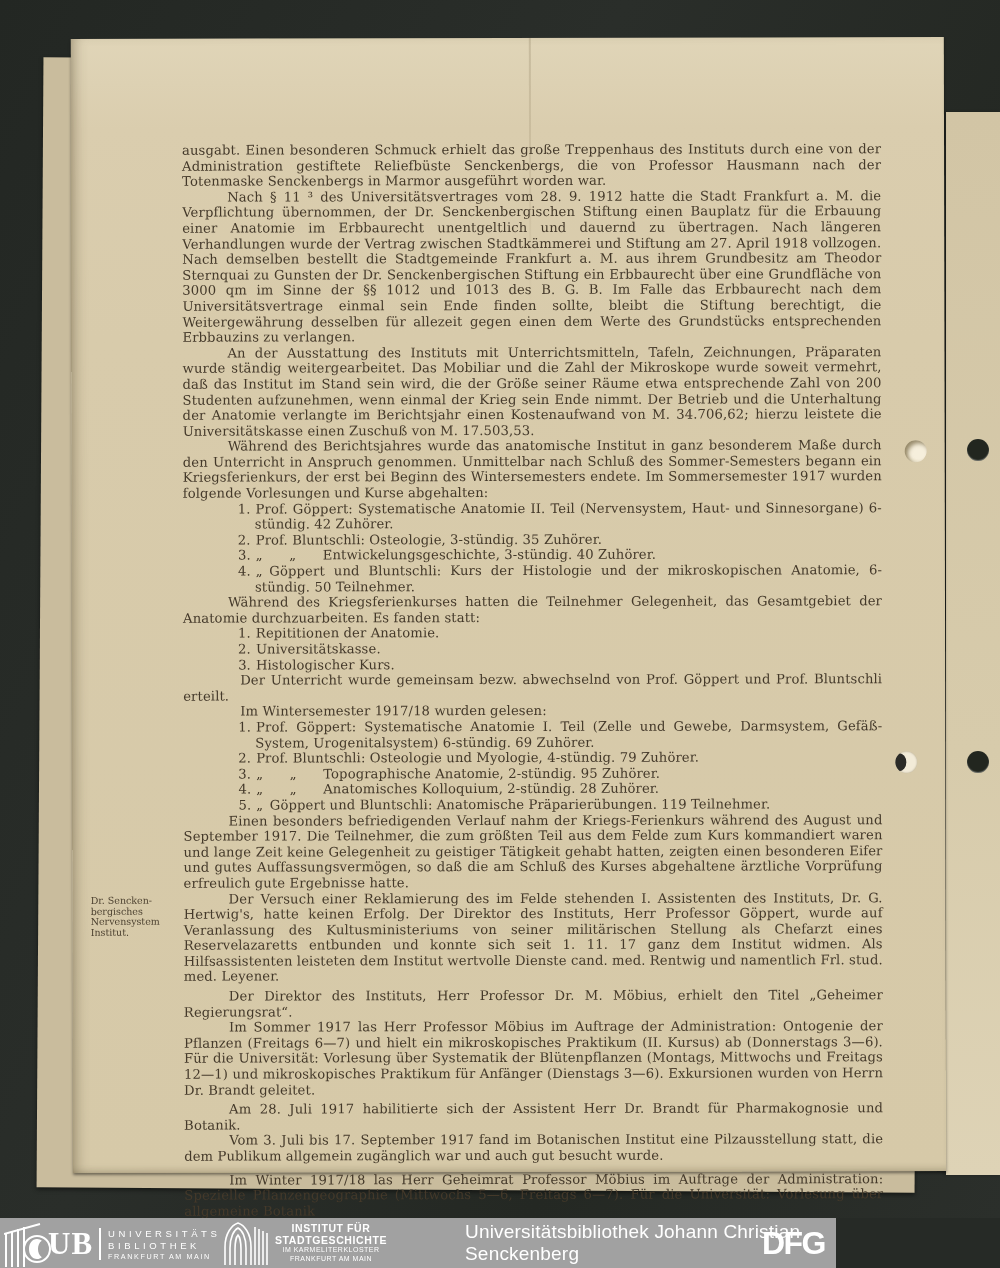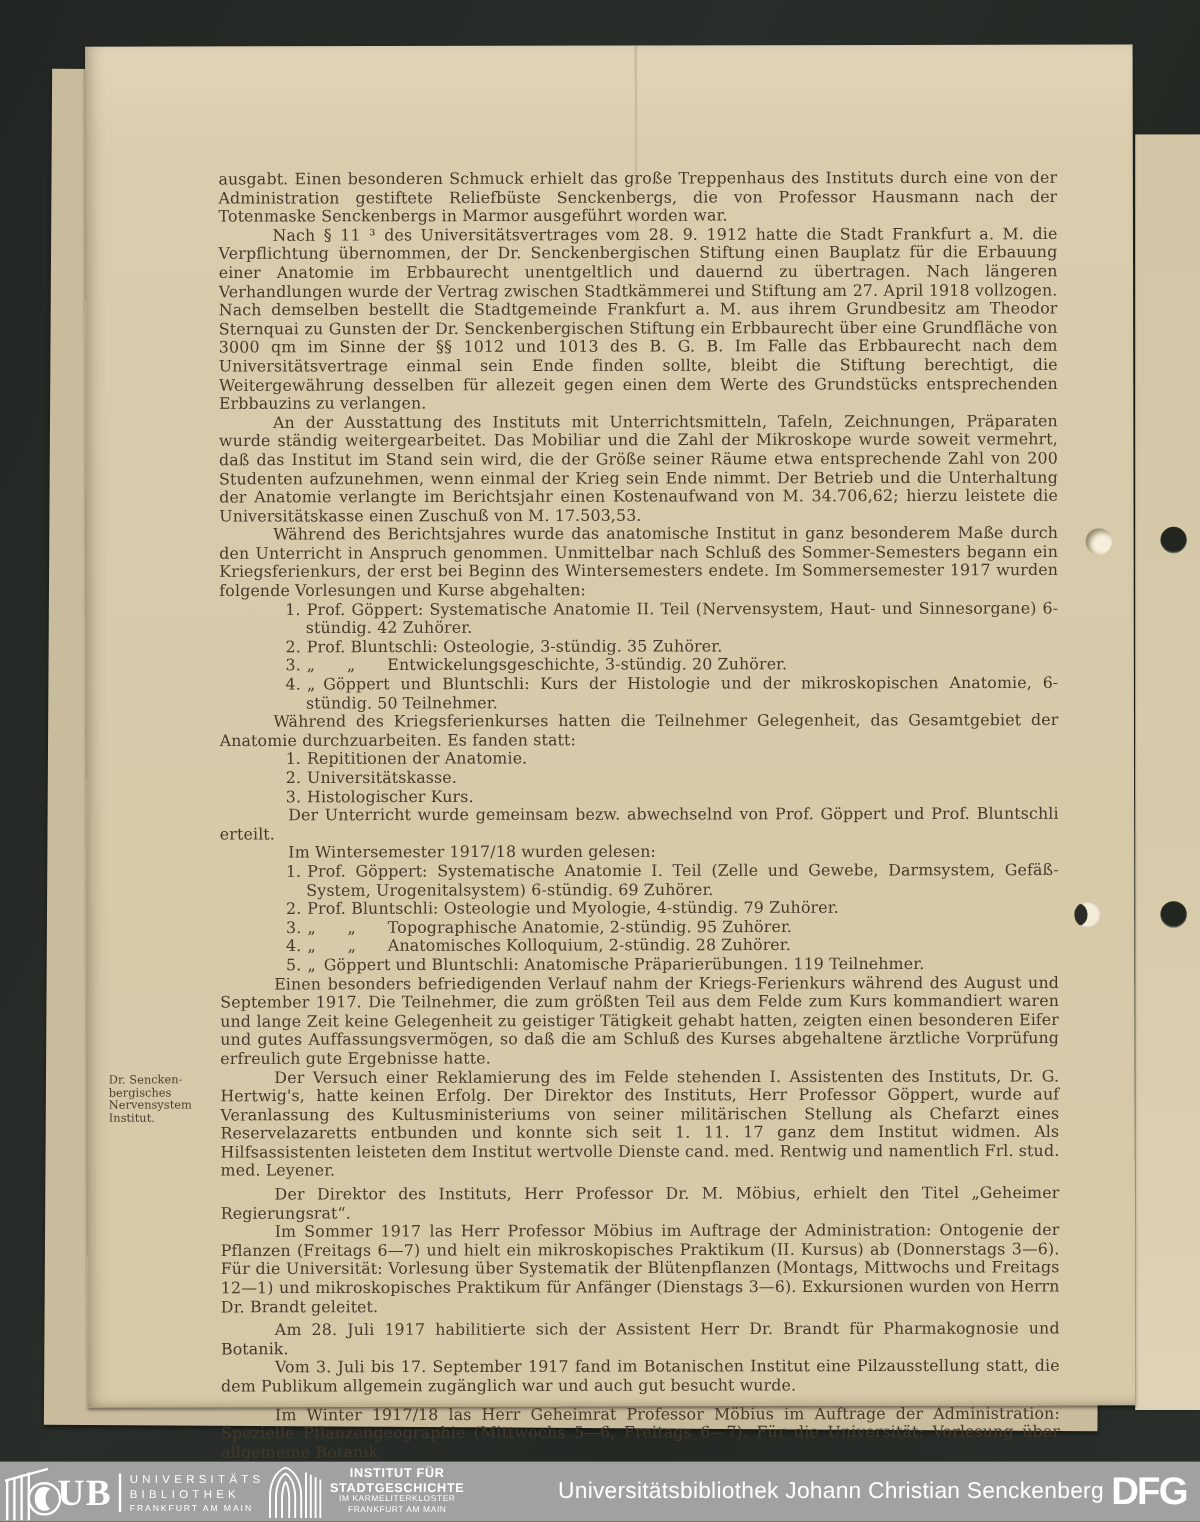--- a/index.html
+++ b/index.html
@@ -43,21 +43,21 @@
   .p0{text-indent:0;}
   .plist{text-indent:57px;}
   .li{padding-left:72px;text-indent:-17px;}
   .num{margin-right:5px;}
   .gap-sm{margin-top:4px !important;}
   .gap-md{margin-top:8px !important;}
   .margin-note{position:absolute;left:18px;top:857px;width:90px;text-align:left;
     font-size:9.5px;line-height:10.5px;color:#4a3f2e;}
   .margin-note span{display:block;}
   
-  .footer{position:absolute;left:0;top:1218px;width:1000px;height:50px;
+  .footer{position:absolute;left:0;top:1218px;width:836px;height:50px;
     background:#a1a1a1;color:#fff;font-family:"Liberation Sans", sans-serif;}
   .ub-block{position:absolute;left:4px;top:3px;display:flex;align-items:center;}
   .ub-abbr{font-family:"Liberation Serif", serif;font-weight:bold;font-size:31px;
     margin-left:-6px;margin-right:6px;letter-spacing:1px;}
   .ub-divider{width:2px;height:32px;background:#fff;margin-right:7px;}
   .ub-lines{display:flex;flex-direction:column;gap:1px;}
   .ub-line-big{font-size:9.5px;font-weight:normal;letter-spacing:3.6px;line-height:11px;}
   .ub-line-small{font-size:7.2px;letter-spacing:1.6px;line-height:9px;}
   .isg-block{position:absolute;left:222px;top:3px;display:flex;align-items:center;gap:7px;text-align:center;}
   .isg-lines{display:flex;flex-direction:column;}
@@ -90,21 +90,21 @@
       <span>Institut.</span>
     </div>
 
     <div class="text-col">
       <p class="p0">ausgabt.  Einen besonderen Schmuck erhielt das große Treppenhaus des Instituts durch eine von der Administration gestiftete Reliefbüste Senckenbergs, die von Professor Hausmann nach der Totenmaske Senckenbergs in Marmor ausgeführt worden war.</p>
       <p class="p">Nach § 11 ³ des Universitätsvertrages vom 28. 9. 1912 hatte die Stadt Frankfurt a. M. die Verpflichtung übernommen, der Dr. Senckenbergischen Stiftung einen Bauplatz für die Erbauung einer Anatomie im Erbbaurecht unentgeltlich und dauernd zu übertragen.  Nach längeren Verhandlungen wurde der Vertrag zwischen Stadtkämmerei und Stiftung am 27. April 1918 vollzogen.  Nach demselben bestellt die Stadtgemeinde Frankfurt a. M. aus ihrem Grundbesitz am Theodor Sternquai zu Gunsten der Dr. Senckenbergischen Stiftung ein Erbbaurecht über eine Grundfläche von 3000 qm im Sinne der §§ 1012 und 1013 des B. G. B.  Im Falle das Erbbaurecht nach dem Universitätsvertrage einmal sein Ende finden sollte, bleibt die Stiftung berechtigt, die Weitergewährung desselben für allezeit gegen einen dem Werte des Grundstücks entsprechenden Erbbauzins zu verlangen.</p>
       <p class="p">An der Ausstattung des Instituts mit Unterrichtsmitteln, Tafeln, Zeichnungen, Präparaten wurde ständig weitergearbeitet.  Das Mobiliar und die Zahl der Mikroskope wurde soweit vermehrt, daß das Institut im Stand sein wird, die der Größe seiner Räume etwa entsprechende Zahl von 200 Studenten aufzunehmen, wenn einmal der Krieg sein Ende nimmt.  Der Betrieb und die Unterhaltung der Anatomie verlangte im Berichtsjahr einen Kostenaufwand von M. 34.706,62; hierzu leistete die Universitätskasse einen Zuschuß von M. 17.503,53.</p>
       <p class="p">Während des Berichtsjahres wurde das anatomische Institut in ganz besonderem Maße durch den Unterricht in Anspruch genommen.  Unmittelbar nach Schluß des Sommer-Semesters begann ein Kriegsferienkurs, der erst bei Beginn des Wintersemesters endete.  Im Sommersemester 1917 wurden folgende Vorlesungen und Kurse abgehalten:</p>
       <p class="li"><span class="num">1.</span><span>Prof. Göppert: Systematische Anatomie II. Teil (Nervensystem, Haut- und Sinnesorgane) 6-stündig. 42 Zuhörer.</span></p>
       <p class="li"><span class="num">2.</span><span>Prof. Bluntschli: Osteologie, 3-stündig.  35 Zuhörer.</span></p>
-      <p class="li"><span class="num">3.</span><span>„  „  Entwickelungsgeschichte, 3-stündig.  20 Zuhörer.</span></p>
+      <p class="li"><span class="num">3.</span><span>„  „  Entwickelungsgeschichte, 3-stündig.  40 Zuhörer.</span></p>
       <p class="li"><span class="num">4.</span><span>„ Göppert und Bluntschli: Kurs der Histologie und der mikroskopischen Anatomie, 6-stündig. 50 Teilnehmer.</span></p>
       <p class="p">Während des Kriegsferienkurses hatten die Teilnehmer Gelegenheit, das Gesamtgebiet der Anatomie durchzuarbeiten.  Es fanden statt:</p>
       <p class="li"><span class="num">1.</span><span>Repititionen der Anatomie.</span></p>
       <p class="li"><span class="num">2.</span><span>Universitätskasse.</span></p>
       <p class="li"><span class="num">3.</span><span>Histologischer Kurs.</span></p>
       <p class="plist">Der Unterricht wurde gemeinsam bezw. abwechselnd von Prof. Göppert und Prof. Bluntschli erteilt.</p>
       <p class="plist">Im Wintersemester 1917/18 wurden gelesen:</p>
       <p class="li"><span class="num">1.</span><span>Prof. Göppert: Systematische Anatomie I. Teil (Zelle und Gewebe, Darmsystem, Gefäß-System, Urogenitalsystem) 6-stündig.  69 Zuhörer.</span></p>
       <p class="li"><span class="num">2.</span><span>Prof. Bluntschli: Osteologie und Myologie, 4-stündig.  79 Zuhörer.</span></p>
       <p class="li"><span class="num">3.</span><span>„  „  Topographische Anatomie, 2-stündig.  95 Zuhörer.</span></p>

